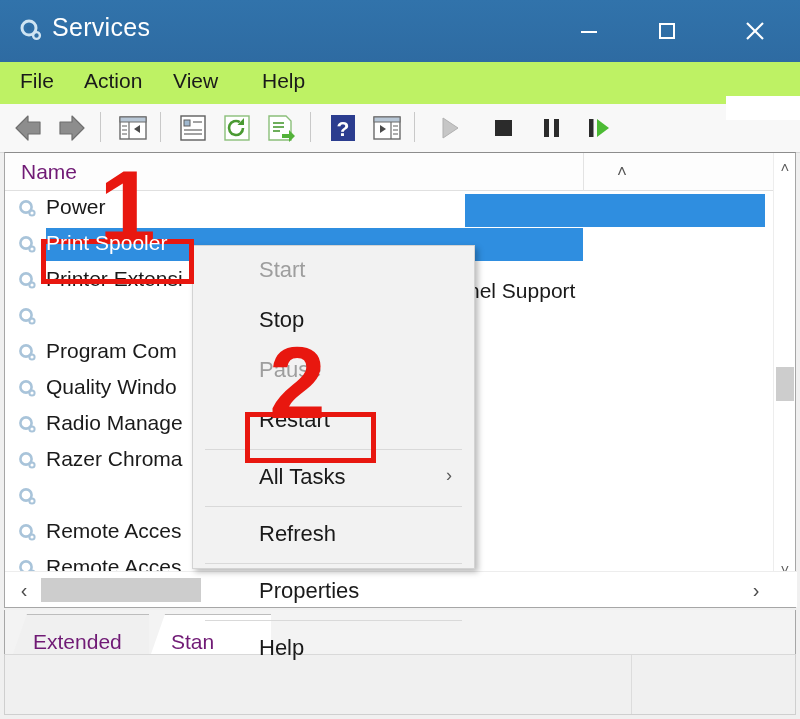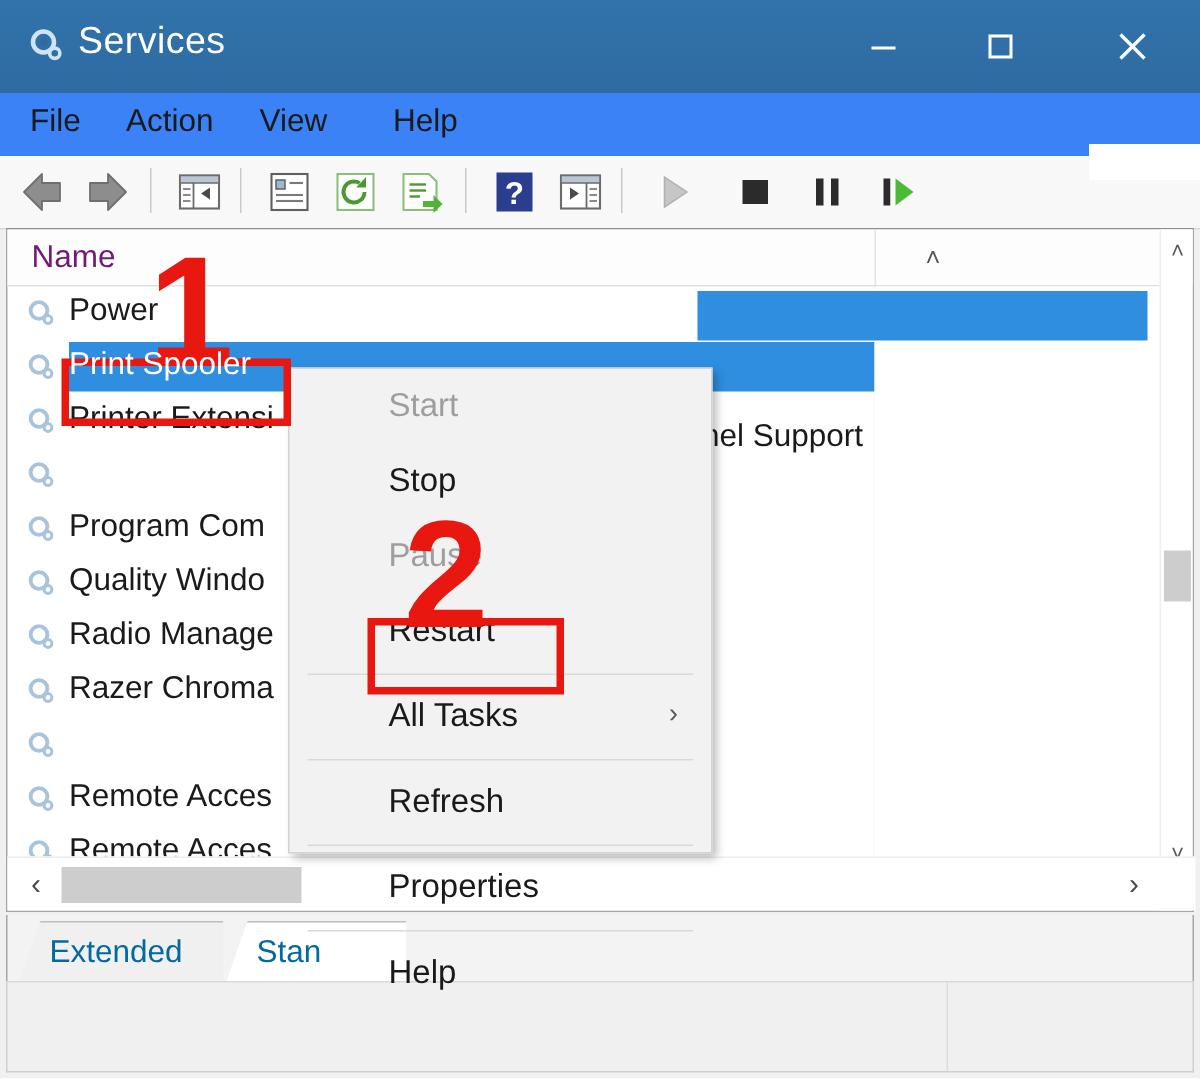--- a/index.html
+++ b/index.html
@@ -30,21 +30,21 @@
     display:flex;align-items:center;justify-content:center;
   }
   .wbtn svg{display:block;}
   #btn-min{left:556px;}
   #btn-max{left:634px;}
   #btn-close{left:722px;}
 
   
   .menubar{
     position:absolute;left:0;top:62px;width:800px;height:42px;
-    background:#3b82f6;border-bottom:1px solid #e2e2e2;
+    background:#bef264;border-bottom:1px solid #e2e2e2;
   }
   .menubar .mi{
     position:absolute;top:7px;font-size:21px;color:#1a1a1a;white-space:nowrap;
   }
   .menubar .mi.m0{left:20px;}
   .menubar .mi.m1{left:84px;}
   .menubar .mi.m2{left:173px;}
   .menubar .mi.m3{left:262px;}
 
   
@@ -144,22 +144,22 @@
   }
 
   
   .tabstrip{
     position:absolute;left:4px;top:610px;width:792px;height:44px;
     background:#f3f3f3;border-left:1px solid #a6a6a6;border-right:1px solid #a6a6a6;
     box-sizing:border-box;
   }
   .tab{
     position:absolute;top:4px;height:40px;
-    font-size:21px;color:#0369a1;
-    display:flex;align-items:center;
+    font-size:21px;color:#701a75;
+    display:flex;align-items:flex-end;
     padding:0 14px 0 20px;
     background:#ffffff;
     border-top:1px solid #bdbdbd;
     box-sizing:border-box;
     clip-path:polygon(14px 0,100% 0,100% 100%,0 100%);
   }
   #tab-extended{left:8px;width:136px;background:#f0f0f0;}
   #tab-standard{left:146px;width:120px;background:#ffffff;}
   .statusbar{
     position:absolute;left:4px;top:654px;width:792px;height:61px;

